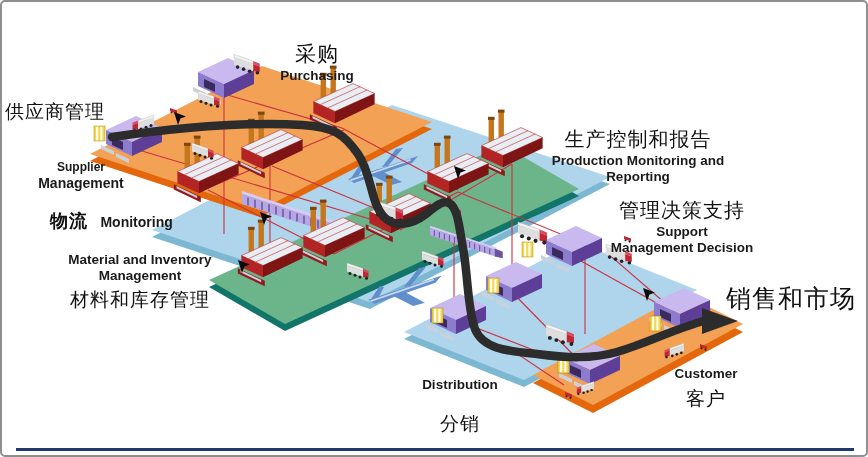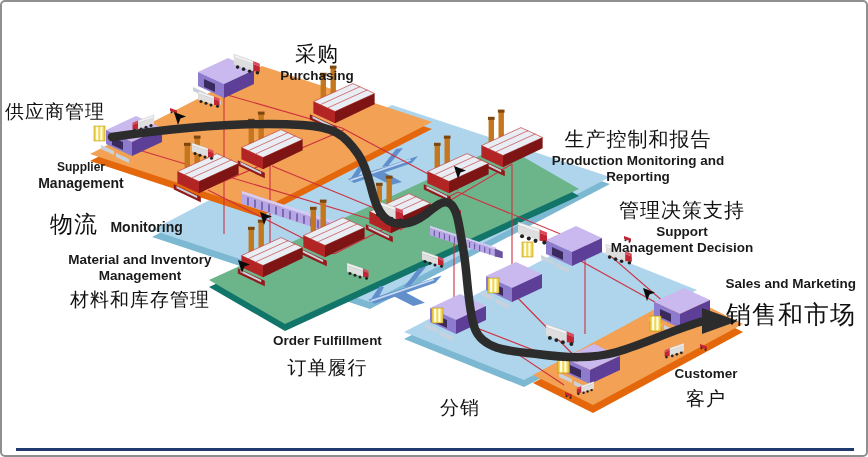--- a/index.html
+++ b/index.html
@@ -243,21 +243,21 @@
 
 <div class="lbl" style="left:3px;top:97px;">
   <span class="zh" style="font-size:19px;">供应商管理</span>
 </div>
 <div class="lbl ctr" style="left:18px;top:159px;width:122px;">
   <span class="en" style="font-size:12px;">Supplier</span>
   <span class="en" style="font-size:14px;">Management</span>
 </div>
 
 <div class="lbl" style="left:48px;top:207px;">
-  <span class="zh" style="display:inline;font-size:23px;">物流</span>
+  <span class="zh" style="display:inline;font-size:18px;font-weight:bold;">物流</span>
   <span class="en" style="display:inline;font-size:14px;margin-left:8px;">Monitoring</span>
 </div>
 
 <div class="lbl ctr" style="left:527px;top:112px;width:218px;margin-top:12px;">
   <span class="zh" style="font-size:20px;">生产控制和报告</span>
   <span class="en">Production Monitoring and</span>
   <span class="en">Reporting</span>
 </div>
 
 <div class="lbl ctr" style="left:580px;top:195px;width:200px;text-align:center;">
@@ -265,31 +265,27 @@
   <span class="en">Support</span>
   <span class="en">Management Decision</span>
 </div>
 
 <div class="lbl ctr" style="left:30px;top:250px;width:216px;">
   <span class="en">Material and Inventory</span>
   <span class="en">Management</span>
   <span class="zh" style="font-size:19px;margin-top:4px;">材料和库存管理</span>
 </div>
 
-<div class="lbl ctr" style="left:238px;top:331px;width:175px;">
-  <span class="en">Order Fulfillment</span>
-  <span class="zh" style="font-size:19px;margin-top:6px;">订单履行</span>
-</div>
 
 <div class="lbl ctr" style="left:378px;top:375px;width:160px;">
+  <span class="en">Distribution</span>
   <span class="zh" style="font-size:19px;margin-top:18px;">分销</span>
 </div>
 
 <div class="lbl rgt" style="left:686px;top:274px;width:168px;">
-  <span class="en">Sales and Marketing</span>
   <span class="zh" style="font-size:25px;margin-top:6px;">销售和市场</span>
 </div>
 
 <div class="lbl ctr" style="left:648px;top:364px;width:112px;">
   <span class="en">Customer</span>
   <span class="zh" style="font-size:19px;margin-top:4px;">客户</span>
 </div>
 
 </div>
 

